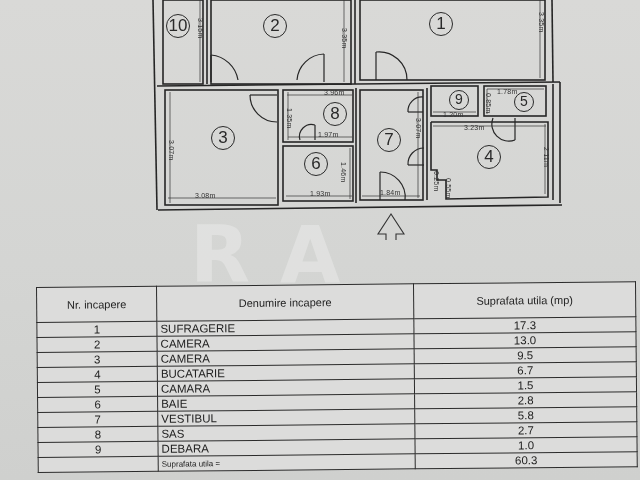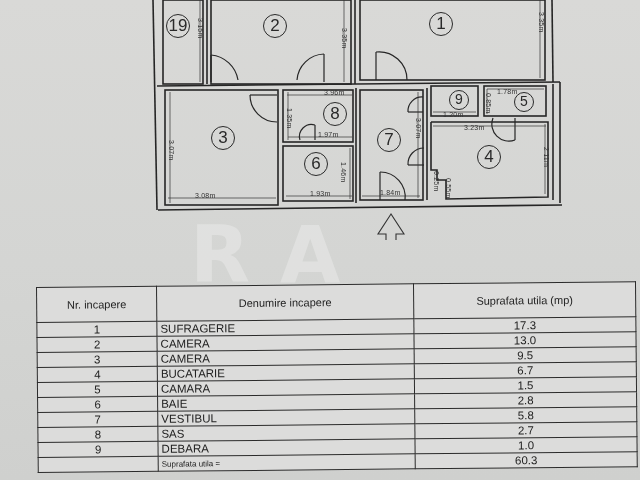--- a/index.html
+++ b/index.html
@@ -132,21 +132,21 @@
         <line x1="487" y1="89" x2="487" y2="114"></line>
         <line x1="433" y1="126" x2="546" y2="126"></line>
         <line x1="545" y1="124" x2="545" y2="194"></line>
       </g>
 
       <g stroke="#333" stroke-width="1.1" fill="none">
         <polygon points="391,214 378,234 386,234 386,250 396,250 396,234 404,234"></polygon>
       </g>
     </svg>
 
-    <div class="room-label" style="left:178px;top:26px;">19</div>
+    <div class="room-label" style="left:178px;top:26px;">10</div>
     <div class="room-label" style="left:275px;top:26px;">2</div>
     <div class="room-label" style="left:441px;top:24px;">1</div>
     <div class="room-label" style="left:223px;top:138px;">3</div>
     <div class="room-label" style="left:335px;top:114px;">8</div>
     <div class="room-label" style="left:316px;top:164px;">6</div>
     <div class="room-label" style="left:389px;top:140px;">7</div>
     <div class="room-label small" style="left:459px;top:100px;">9</div>
     <div class="room-label small" style="left:524px;top:102px;">5</div>
     <div class="room-label" style="left:489px;top:157px;">4</div>
 

